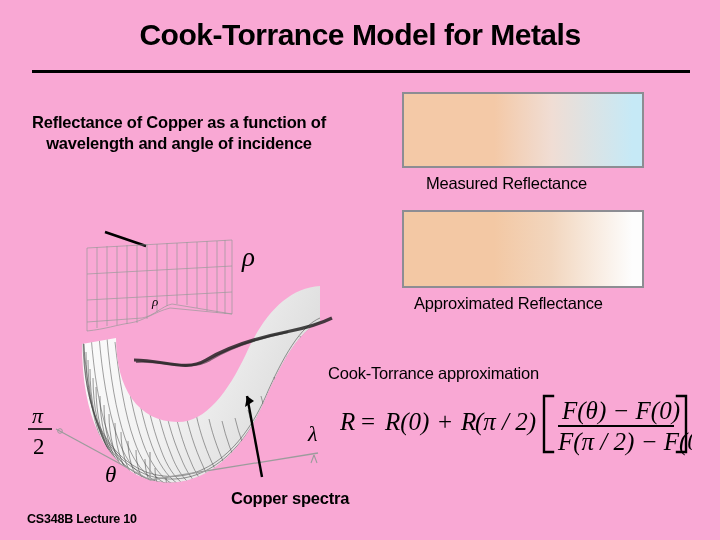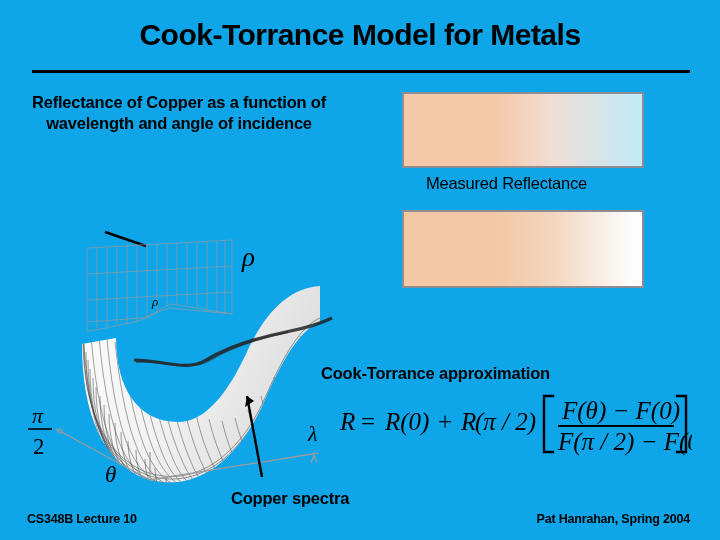--- a/index.html
+++ b/index.html
@@ -36,21 +36,21 @@
     top: 70px;
     width: 658px;
     height: 3px;
     background: #000;
   }
 
   
   #left-caption {
     position: absolute;
     left: 14px;
-    top: 92px;
+    top: 112px;
     width: 330px;
     text-align: center;
     font-size: 16.5px;
     font-weight: bold;
     line-height: 1.30;
     letter-spacing: -0.2px;
   }
   #light-spectra-label {
     position: absolute;
     left: 46px;
@@ -104,24 +104,24 @@
     font-weight: normal;
     letter-spacing: -0.2px;
     white-space: nowrap;
   }
   #label-measured { left: 426px; top: 174px; }
   #label-approx   { left: 414px; top: 294px; }
 
   
   #ct-approx-heading {
     position: absolute;
-    left: 321px;
+    left: 328px;
     top: 364px;
     font-size: 16.5px;
-    font-weight: bold;
+    font-weight: normal;
     letter-spacing: -0.2px;
     white-space: nowrap;
   }
   #equation {
     position: absolute;
     left: 340px;
     top: 390px;
     width: 352px;
     height: 68px;
   }
@@ -141,21 +141,21 @@
     right: 30px;
     top: 512px;
     font-size: 12.5px;
     font-weight: bold;
     letter-spacing: -0.2px;
   }
 </style>
 </head>
 <body>
 
-<div id="slide" style="background: #0ea5e9; color: rgb(0, 0, 0);">
+<div id="slide" style="background: #f9a8d4; color: rgb(0, 0, 0);">
 
   <div id="slide-title">Cook-Torrance Model for Metals</div>
   <div id="title-rule"></div>
 
   <div id="left-caption">Reflectance of Copper as a function of wavelength and angle of incidence</div>
   <div id="copper-spectra-label">Copper spectra</div>
 
   <div id="plot-figure">
     <svg width="340" height="270" viewBox="0 0 340 270" xmlns="http://www.w3.org/2000/svg">
       <defs>
@@ -273,20 +273,21 @@
   </div>
 
   <div class="swatch" id="swatch-measured" style="border-color: rgb(141, 141, 147);">
     <div class="swatch-fill" id="fill-measured" style="background: linear-gradient(to right, rgb(244, 201, 167) 0%, rgb(244, 201, 167) 38%, rgb(240, 221, 212) 62%, rgb(198, 233, 246) 96%, rgb(198, 233, 246) 100%);"></div>
   </div>
   <div class="swatch-label" id="label-measured">Measured Reflectance</div>
 
   <div class="swatch" id="swatch-approx" style="border-color: rgb(141, 141, 147);">
     <div class="swatch-fill" id="fill-approx" style="background: linear-gradient(to right, rgb(243, 200, 164) 0%, rgb(243, 200, 164) 38%, rgb(242, 214, 190) 62%, rgb(253, 253, 253) 96%, rgb(253, 253, 253) 100%);"></div>
   </div>
+  <div class="swatch-label" id="label-approx">Approximated Reflectance</div>
 
   <div id="ct-approx-heading">Cook-Torrance approximation</div>
 
   <div id="equation">
     <svg width="352" height="68" viewBox="0 0 352 68" xmlns="http://www.w3.org/2000/svg">
       <g font-family="'Liberation Serif', serif" fill="#000">
         <text x="0" y="40" font-size="25" font-style="italic">R</text>
         <text x="21" y="40" font-size="25">=</text>
         <text x="45" y="40" font-size="25" font-style="italic">R(0)</text>
         <text x="98" y="40" font-size="25">+</text>
@@ -302,15 +303,14 @@
         <text x="218" y="60" font-size="25" font-style="italic">F(π / 2) − F(0)</text>
 
         <g stroke="#000" stroke-width="2.4" fill="none" stroke-linecap="square">
           <path d="M337,6 L346,6 L346,62 L337,62"></path>
         </g>
       </g>
     </svg>
   </div>
 
   <div id="footer-left">CS348B Lecture 10</div>
-  <div id="footer-right">Pat Hanrahan, Spring 2004</div>
 
 </div>
 
 </body></html>

